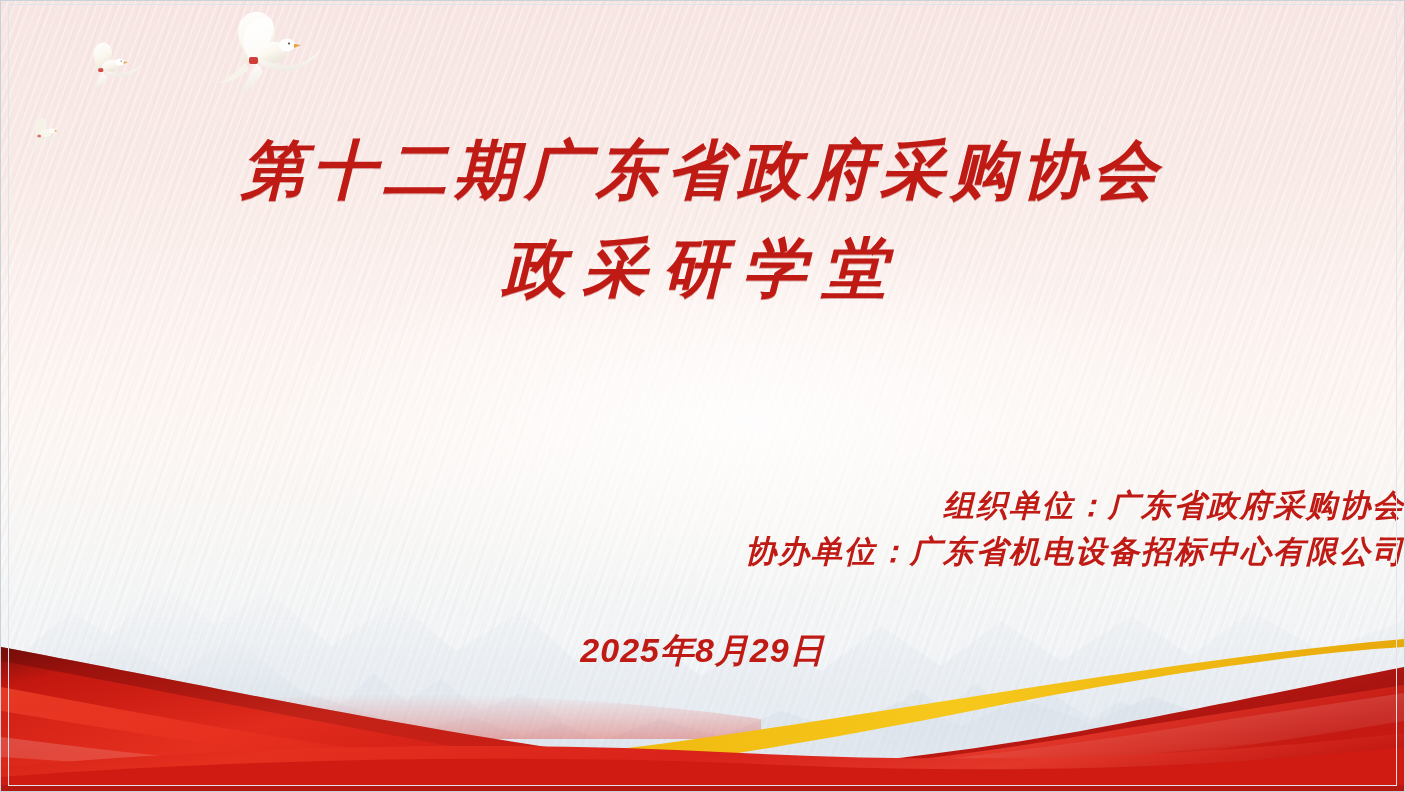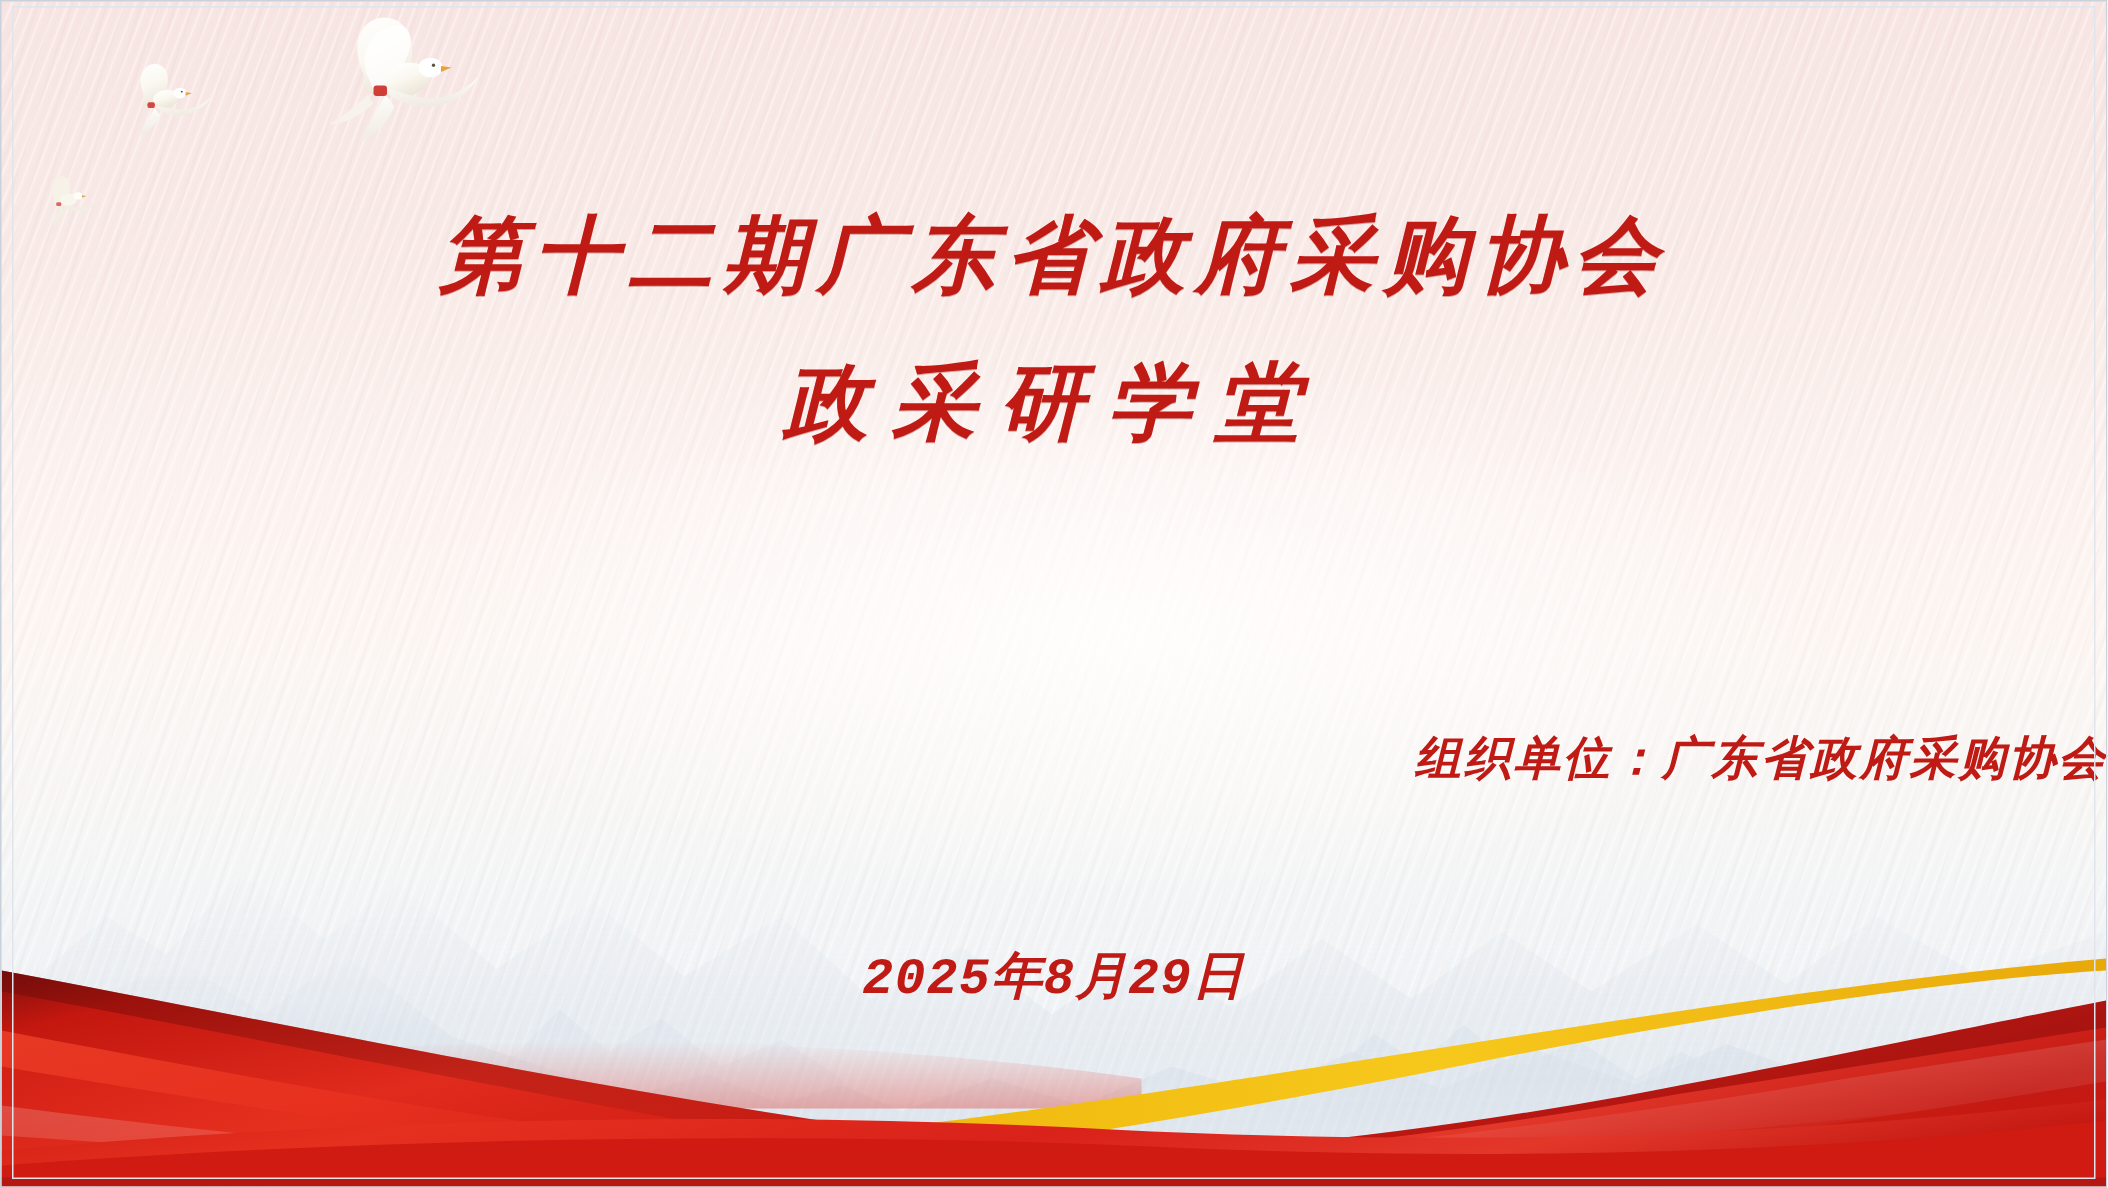--- a/index.html
+++ b/index.html
@@ -85,21 +85,21 @@
   
   .content{position:absolute;inset:0;z-index:40;}
 
   .title{
     position:absolute;left:0;right:0;top:122px;
     text-align:center;
     color:#c01a15;
     font-family:"Liberation Serif",serif;
     font-weight:700;
     font-style:italic;
-    font-size:56px;
+    font-size:64px;
     line-height:98px;
     letter-spacing:7px;
     text-shadow:0 1px 0 rgba(150,20,16,.35);
   }
   .title .l2{display:block;letter-spacing:16px;}
 
   .org{
     position:absolute;left:0;right:0;top:483px;
     text-align:right;
     color:#c01a15;
@@ -109,21 +109,21 @@
     font-size:31px;
     line-height:46px;
     letter-spacing:2px;
   }
   .org .line{display:block;white-space:nowrap;}
 
   .date{
     position:absolute;left:0;right:0;top:628px;
     text-align:center;
     color:#c01a15;
-    font-family:Liberation Mono, monospace;
+    font-family:Liberation Sans, sans-serif;
     font-weight:700;
     font-style:italic;
     font-size:34px;
     letter-spacing:1px;
   }
 </style>
 </head>
 <body>
 
 <div class="slide">
@@ -273,20 +273,21 @@
 
   <div class="content">
 
     <div class="title">
       <span class="l1">第十二期广东省政府采购协会</span>
       <span class="l2">政采研学堂</span>
     </div>
 
     <div class="org">
       <span class="line">组织单位：广东省政府采购协会</span>
+      <span class="line">协办单位：广东省机电设备招标中心有限公司</span>
     </div>
 
     <div class="date">2025年8月29日</div>
   </div>
 
   <div class="frame-inner"></div>
   <div class="frame"></div>
 </div>
 
 </body></html>

